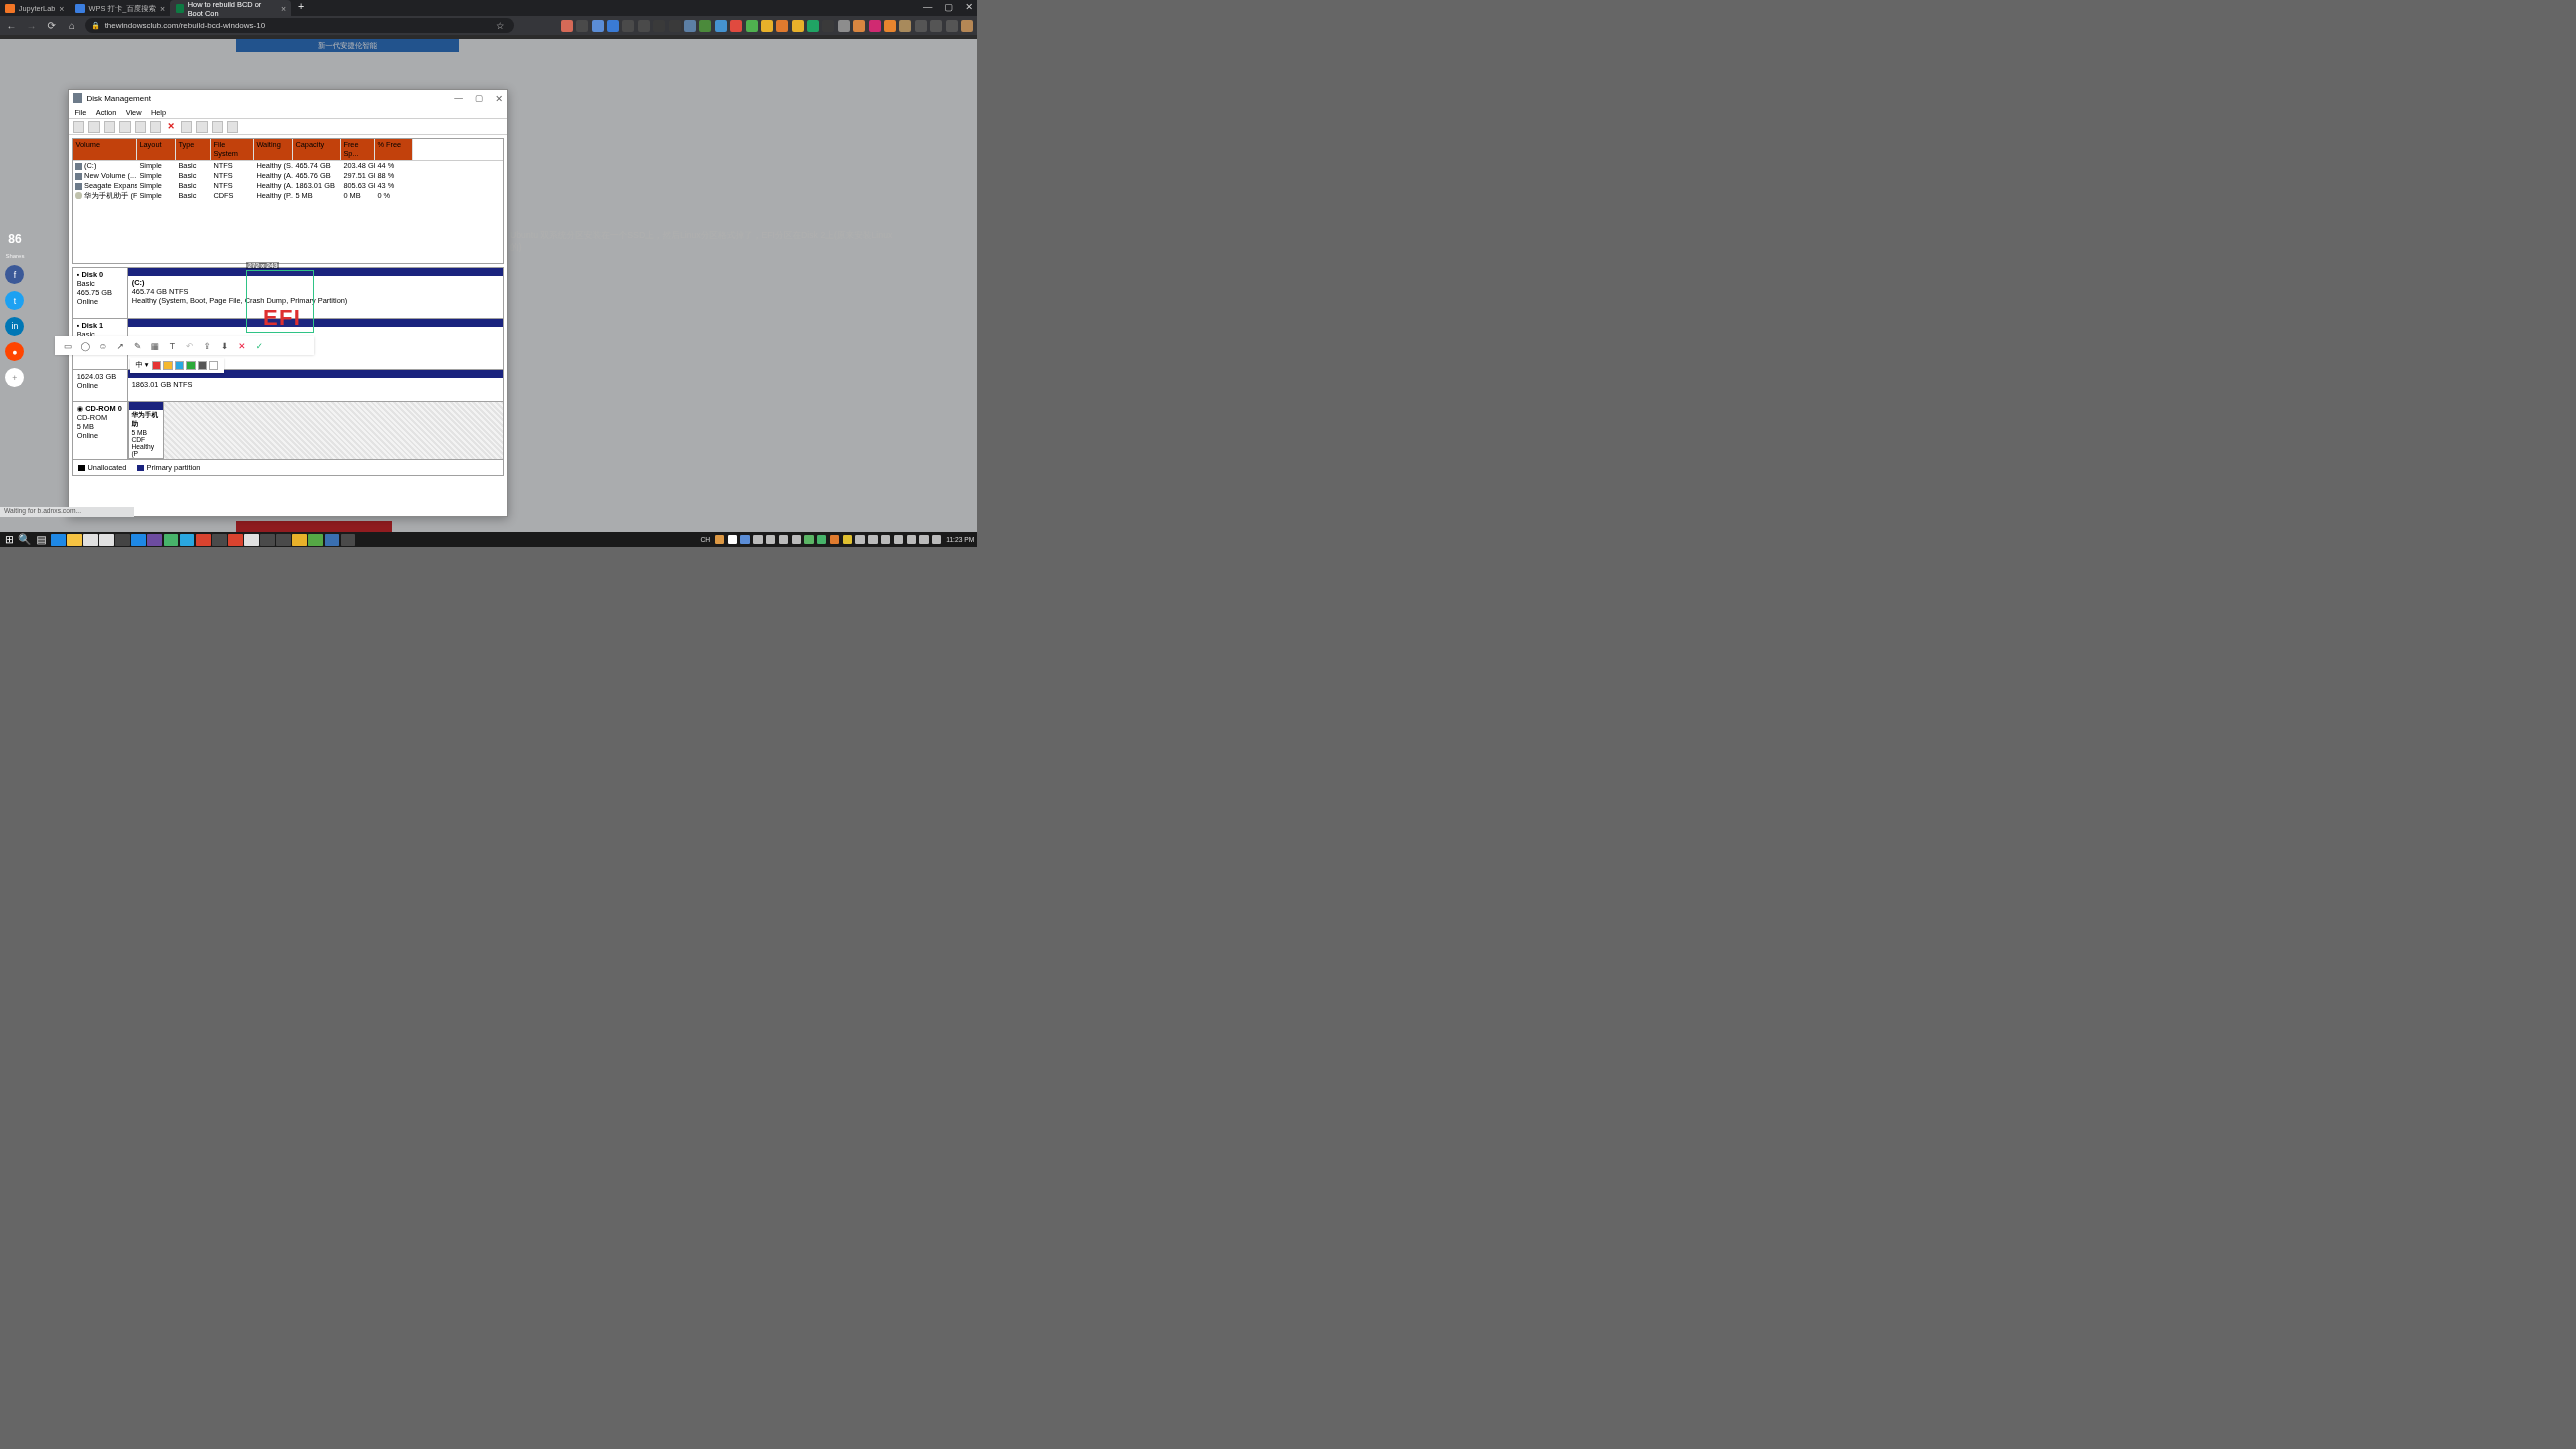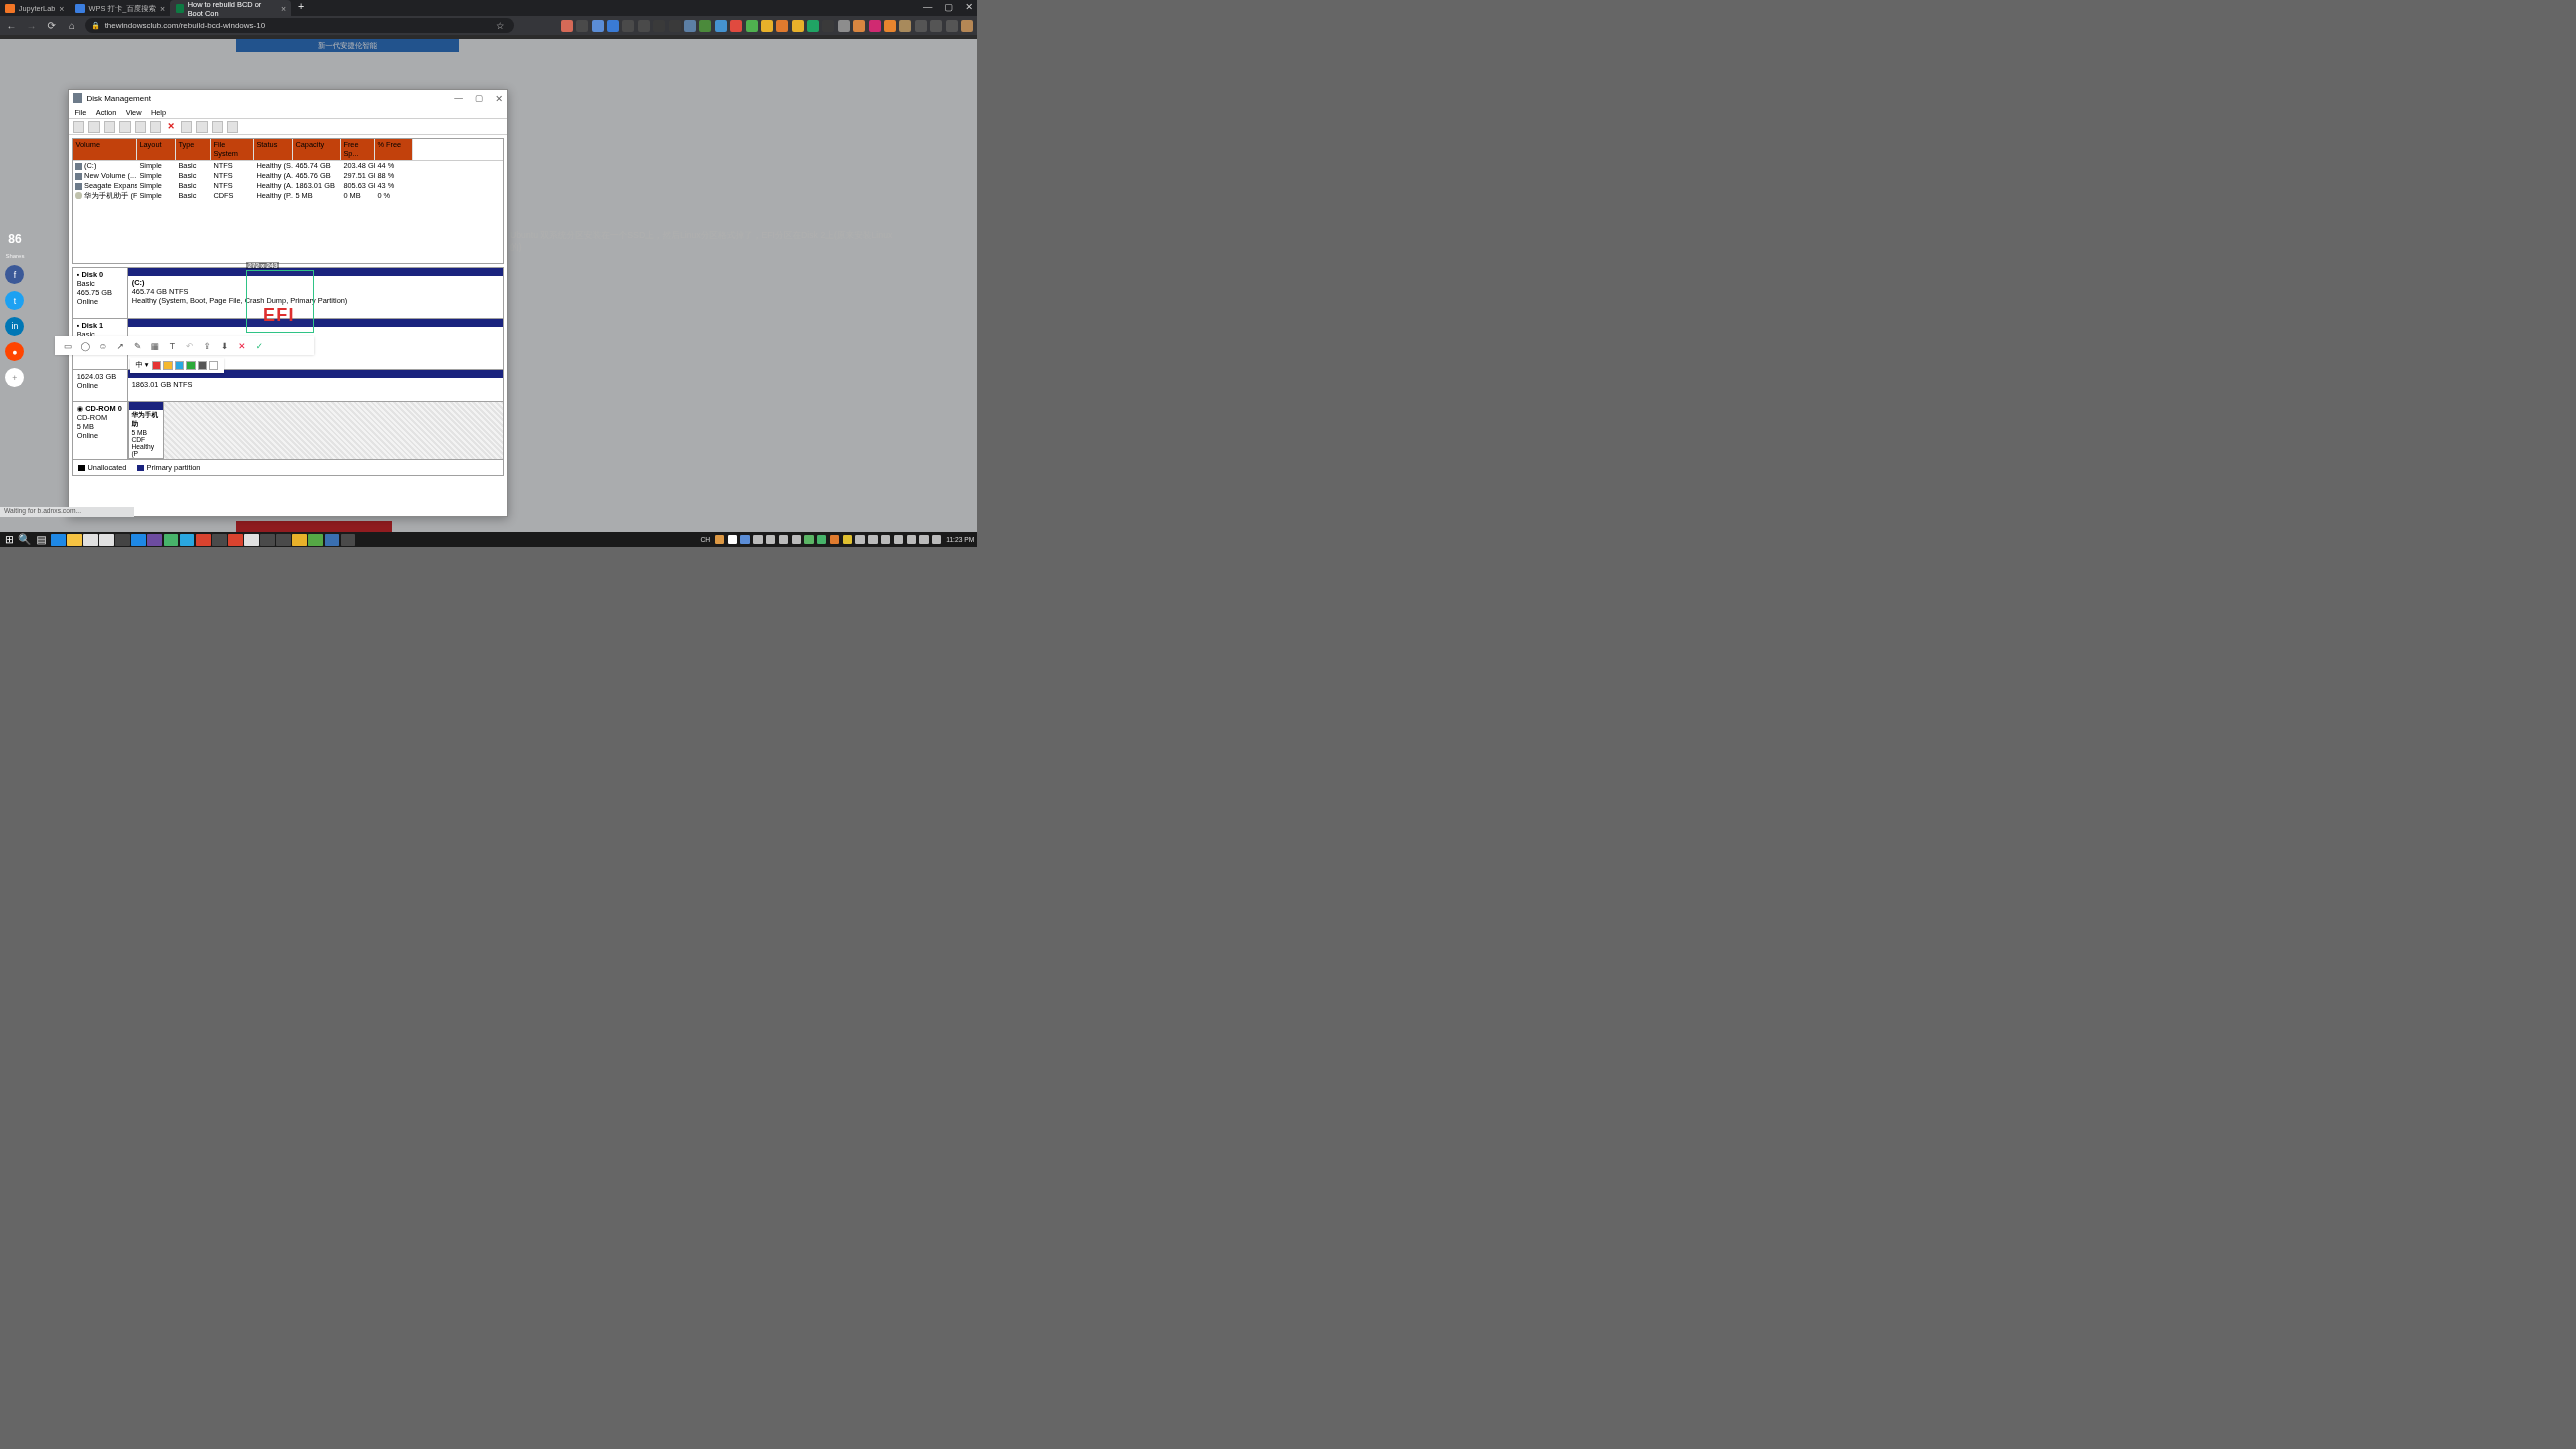--- a/index.html
+++ b/index.html
@@ -81,21 +81,21 @@
 .dbody .free { flex:1; }
 .cdpart { width:36px; border:0.7px solid #a0a0a0; border-top:none; }
 .cdpart .dbar { height:8px; }
 .dlegend { border:0.7px solid #a0a0a0; border-top:none; padding:2.7px 5.4px; font-size:7.4px; display:flex; gap:10.7px; align-items:center; }
 .lg { width:6.7px; height:6.7px; display:inline-block; margin-right:2.7px; vertical-align:middle; }
 .lg.u { background:#000; } .lg.p { background:#1a237e; }
 
 
 .snipsel { position: absolute; border: 1.3px solid #2fc386; background: rgba(255,255,255,.02); }
 .snipdim { position: absolute; font-size: 6.7px; color: #fff; background: rgba(0,0,0,.4); padding: 0 2px; }
-.annot { position:absolute; font-size:18px; font-weight:700; color:#de2f2f; letter-spacing:1.3px; }
+.annot { position:absolute; font-size:22px; font-weight:700; color:#de2f2f; letter-spacing:1.3px; }
 .snip-tb { position:absolute; height:19px; background:#fff; display:flex; align-items:center; gap:7.4px; padding:0 8px; box-shadow:0 0.7px 2.7px rgba(0,0,0,.2); }
 .snip-tb span { width:10px; height:10px; display:flex; align-items:center; justify-content:center; font-size:8.7px; color:#555; }
 .snip-tb .xr { color:#e24; } .snip-tb .ok { color:#2b7; }
 .snip-sub { position:absolute; height:14.8px; background:#fff; display:flex; align-items:center; gap:3.4px; padding:0 5.4px; box-shadow:0 0.7px 2px rgba(0,0,0,.2); font-size:7.4px; }
 .cs { width:9.4px; height:9.4px; border:0.7px solid #aaa; }
 
 .adbot { position:absolute; left:236px; top:482px; width:156px; height:40px; background:#c9272d; color:#fff; display:flex; align-items:center; justify-content:center; font-size:10.7px; font-weight:bold; }
 
 
 .taskbar { position:absolute; left:0; right:0; bottom:0; height:14.8px; background:#1a1a1a; display:flex; align-items:center; padding:0 2.7px; gap:2.7px; }
@@ -227,21 +227,21 @@
         <span class="tbico"></span>
         <span class="tbico"></span>
       </div>
 
       <div class="vol-table">
         <div class="vt-head">
           <div class="vc1">Volume</div>
           <div class="vc2">Layout</div>
           <div class="vc3">Type</div>
           <div class="vc4">File System</div>
-          <div class="vc5">Status</div>
+          <div class="vc5">Waiting</div>
           <div class="vc6">Capacity</div>
           <div class="vc7">Free Sp...</div>
           <div class="vc8">% Free</div>
         </div>
         <div id="vtbody">
             <div class="vt-row">
               <div class="vc1"><span class="vico "></span>(C:)</div>
               <div class="vc2">Simple</div>
               <div class="vc3">Basic</div>
               <div class="vc4">NTFS</div>

